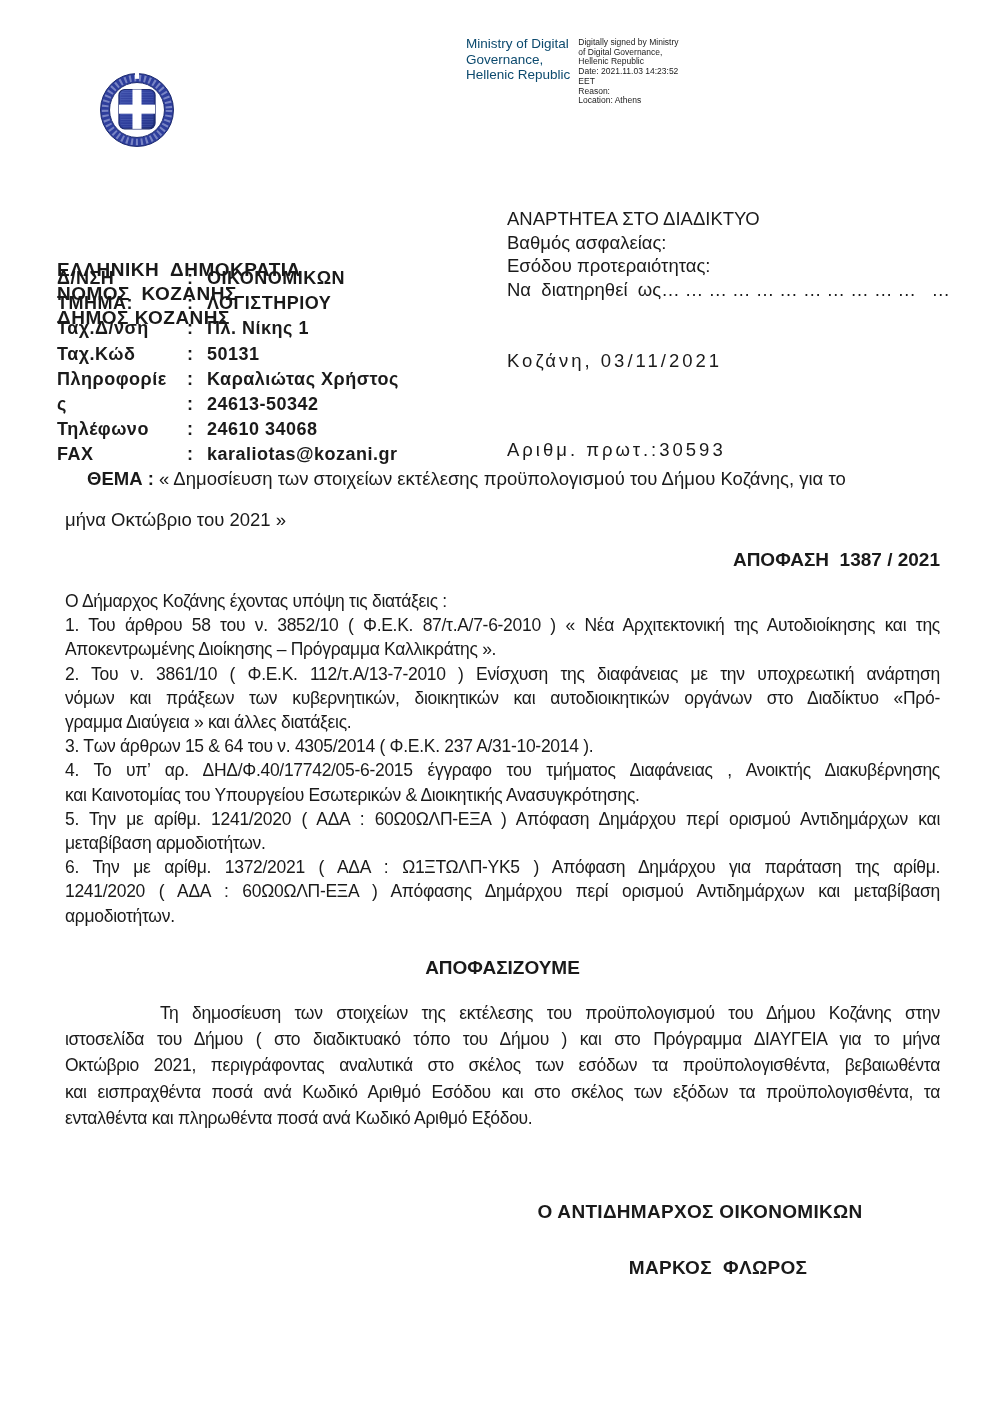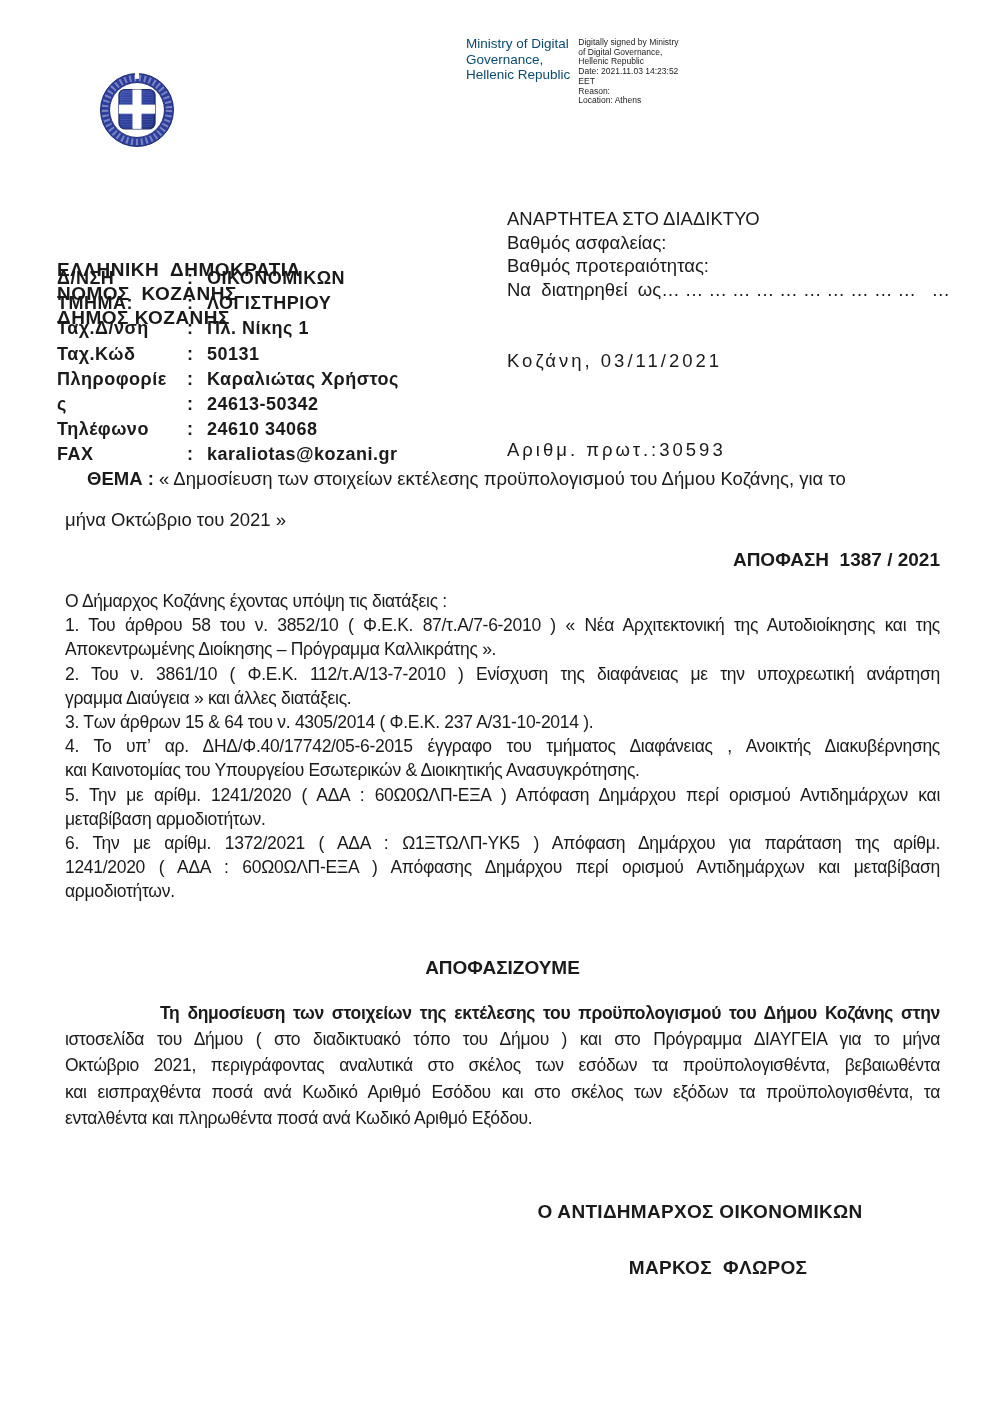--- a/index.html
+++ b/index.html
@@ -31,21 +31,21 @@
   .subject .label{font-weight:bold;padding-left:22px;}
   .subject-line2{margin-top:17px;}
   
   .decision-title{position:absolute;left:65px;top:549px;width:875px;text-align:right;font-weight:bold;font-size:19px;white-space:pre;}
   .decide-heading{position:absolute;left:65px;top:957px;width:875px;text-align:center;font-weight:bold;font-size:19px;}
   
   .preamble{position:absolute;left:65px;top:589px;width:875px;font-size:17.5px;line-height:24.2px;letter-spacing:-.3px;}
   .decision-body{position:absolute;left:65px;top:1000px;width:875px;font-size:17.5px;line-height:26.2px;letter-spacing:-.3px;}
   .dline{text-align:justify;}
   .dline.just{text-align-last:justify;}
-  .dline.indent{padding-left:95px;font-weight:bold;}
+  .dline.indent{padding-left:95px;}
   
   .sig-title{position:absolute;left:455px;top:1173px;width:490px;text-align:center;font-weight:bold;font-size:19px;letter-spacing:.3px;margin-top:28px;}
   .sig-name{position:absolute;left:480px;top:1257px;width:476px;text-align:center;font-weight:bold;font-size:19px;letter-spacing:.3px;white-space:pre;}
 </style>
 </head>
 <body>
 
 <div class="page">
 
   <div class="emblem">
@@ -92,21 +92,21 @@
         <div>Date: 2021.11.03 14:23:52</div>
         <div>EET</div>
         <div>Reason:</div>
         <div>Location: Athens</div>
       </div>
   </div>
 
   <div class="right-header">
     <div>
       
-    <div>ΑΝΑΡΤΗΤΕΑ ΣΤΟ ΔΙΑΔΙΚΤΥΟ</div><div>Βαθμός ασφαλείας:</div><div>Βαθμός προτεραιότητας:</div><div>Να  διατηρηθεί  ως… … … … … … … … … … …   …</div></div>
+    <div>ΑΝΑΡΤΗΤΕΑ ΣΤΟ ΔΙΑΔΙΚΤΥΟ</div><div>Βαθμός ασφαλείας:</div><div>Εσόδου προτεραιότητας:</div><div>Να  διατηρηθεί  ως… … … … … … … … … … …   …</div></div>
     <div class="place-date">Κοζάνη, 03/11/2021</div>
     <div class="protocol">Αριθμ. πρωτ.:30593</div>
   </div>
 
   <div class="left-header">
     
   <div>ΕΛΛΗΝΙΚΗ  ΔΗΜΟΚΡΑΤΙΑ</div><div>ΝΟΜΟΣ  ΚΟΖΑΝΗΣ</div><div>ΔΗΜΟΣ ΚΟΖΑΝΗΣ</div></div>
 
   <div class="contact">
 
@@ -152,20 +152,21 @@
   </div>
 
   <div class="decision-title">ΑΠΟΦΑΣΗ  1387 / 2021</div>
 
   <div class="preamble">
 
   <div class="dline">Ο Δήμαρχος Κοζάνης έχοντας υπόψη τις διατάξεις :</div>
       <div class="dline just">1. Του άρθρου 58 του ν. 3852/10 ( Φ.Ε.Κ. 87/τ.Α/7-6-2010 ) « Νέα Αρχιτεκτονική της Αυτοδιοίκησης και της</div>
       <div class="dline">Αποκεντρωμένης Διοίκησης – Πρόγραμμα Καλλικράτης ».</div>
       <div class="dline just">2. Του ν. 3861/10 ( Φ.Ε.Κ. 112/τ.Α/13-7-2010 ) Ενίσχυση της διαφάνειας με την υποχρεωτική ανάρτηση</div>
+      <div class="dline just">νόμων και πράξεων των κυβερνητικών, διοικητικών και αυτοδιοικητικών οργάνων στο Διαδίκτυο «Πρό-</div>
       <div class="dline">γραμμα Διαύγεια » και άλλες διατάξεις.</div>
       <div class="dline">3. Των άρθρων 15 &amp; 64 του ν. 4305/2014 ( Φ.Ε.Κ. 237 Α/31-10-2014 ).</div>
       <div class="dline just">4. Το υπ’ αρ. ΔΗΔ/Φ.40/17742/05-6-2015 έγγραφο του τμήματος Διαφάνειας , Ανοικτής Διακυβέρνησης</div>
       <div class="dline">και Καινοτομίας του Υπουργείου Εσωτερικών &amp; Διοικητικής Ανασυγκρότησης.</div>
       <div class="dline just">5. Την με αρίθμ. 1241/2020 ( ΑΔΑ : 60Ω0ΩΛΠ-ΕΞΑ ) Απόφαση Δημάρχου περί ορισμού Αντιδημάρχων και</div>
       <div class="dline">μεταβίβαση αρμοδιοτήτων.</div>
       <div class="dline just">6. Την με αρίθμ. 1372/2021 ( ΑΔΑ : Ω1ΞΤΩΛΠ-ΥΚ5 ) Απόφαση Δημάρχου για παράταση της αρίθμ.</div>
       <div class="dline just">1241/2020 ( ΑΔΑ : 60Ω0ΩΛΠ-ΕΞΑ ) Απόφασης Δημάρχου περί ορισμού Αντιδημάρχων και μεταβίβαση</div>
       <div class="dline">αρμοδιοτήτων.</div>
     </div>

